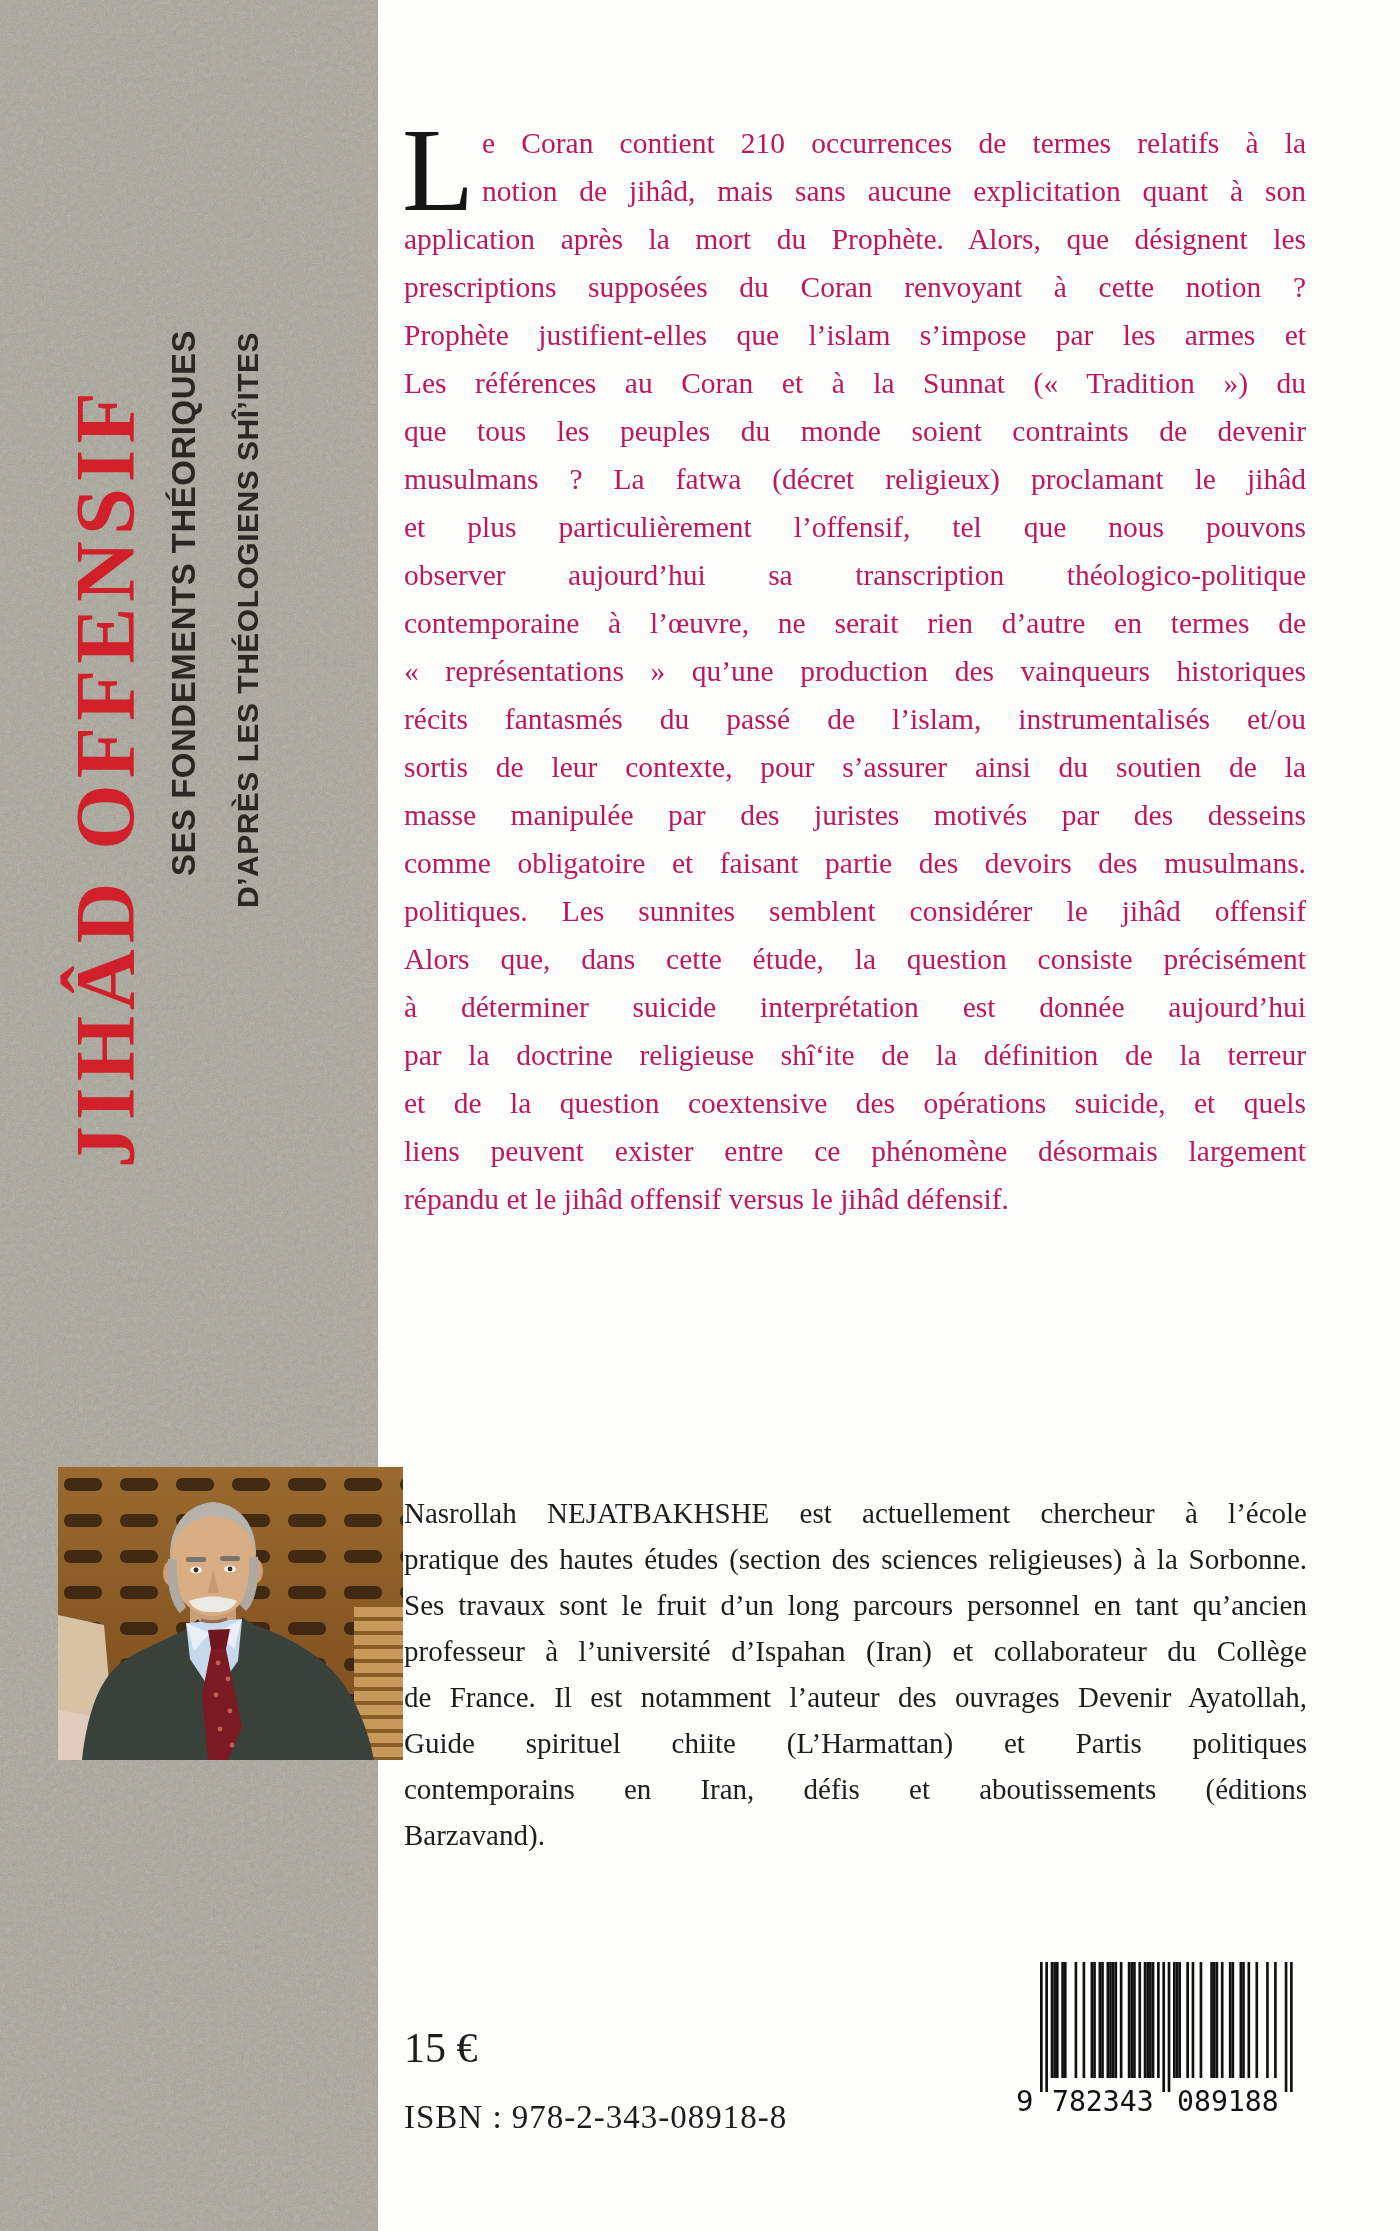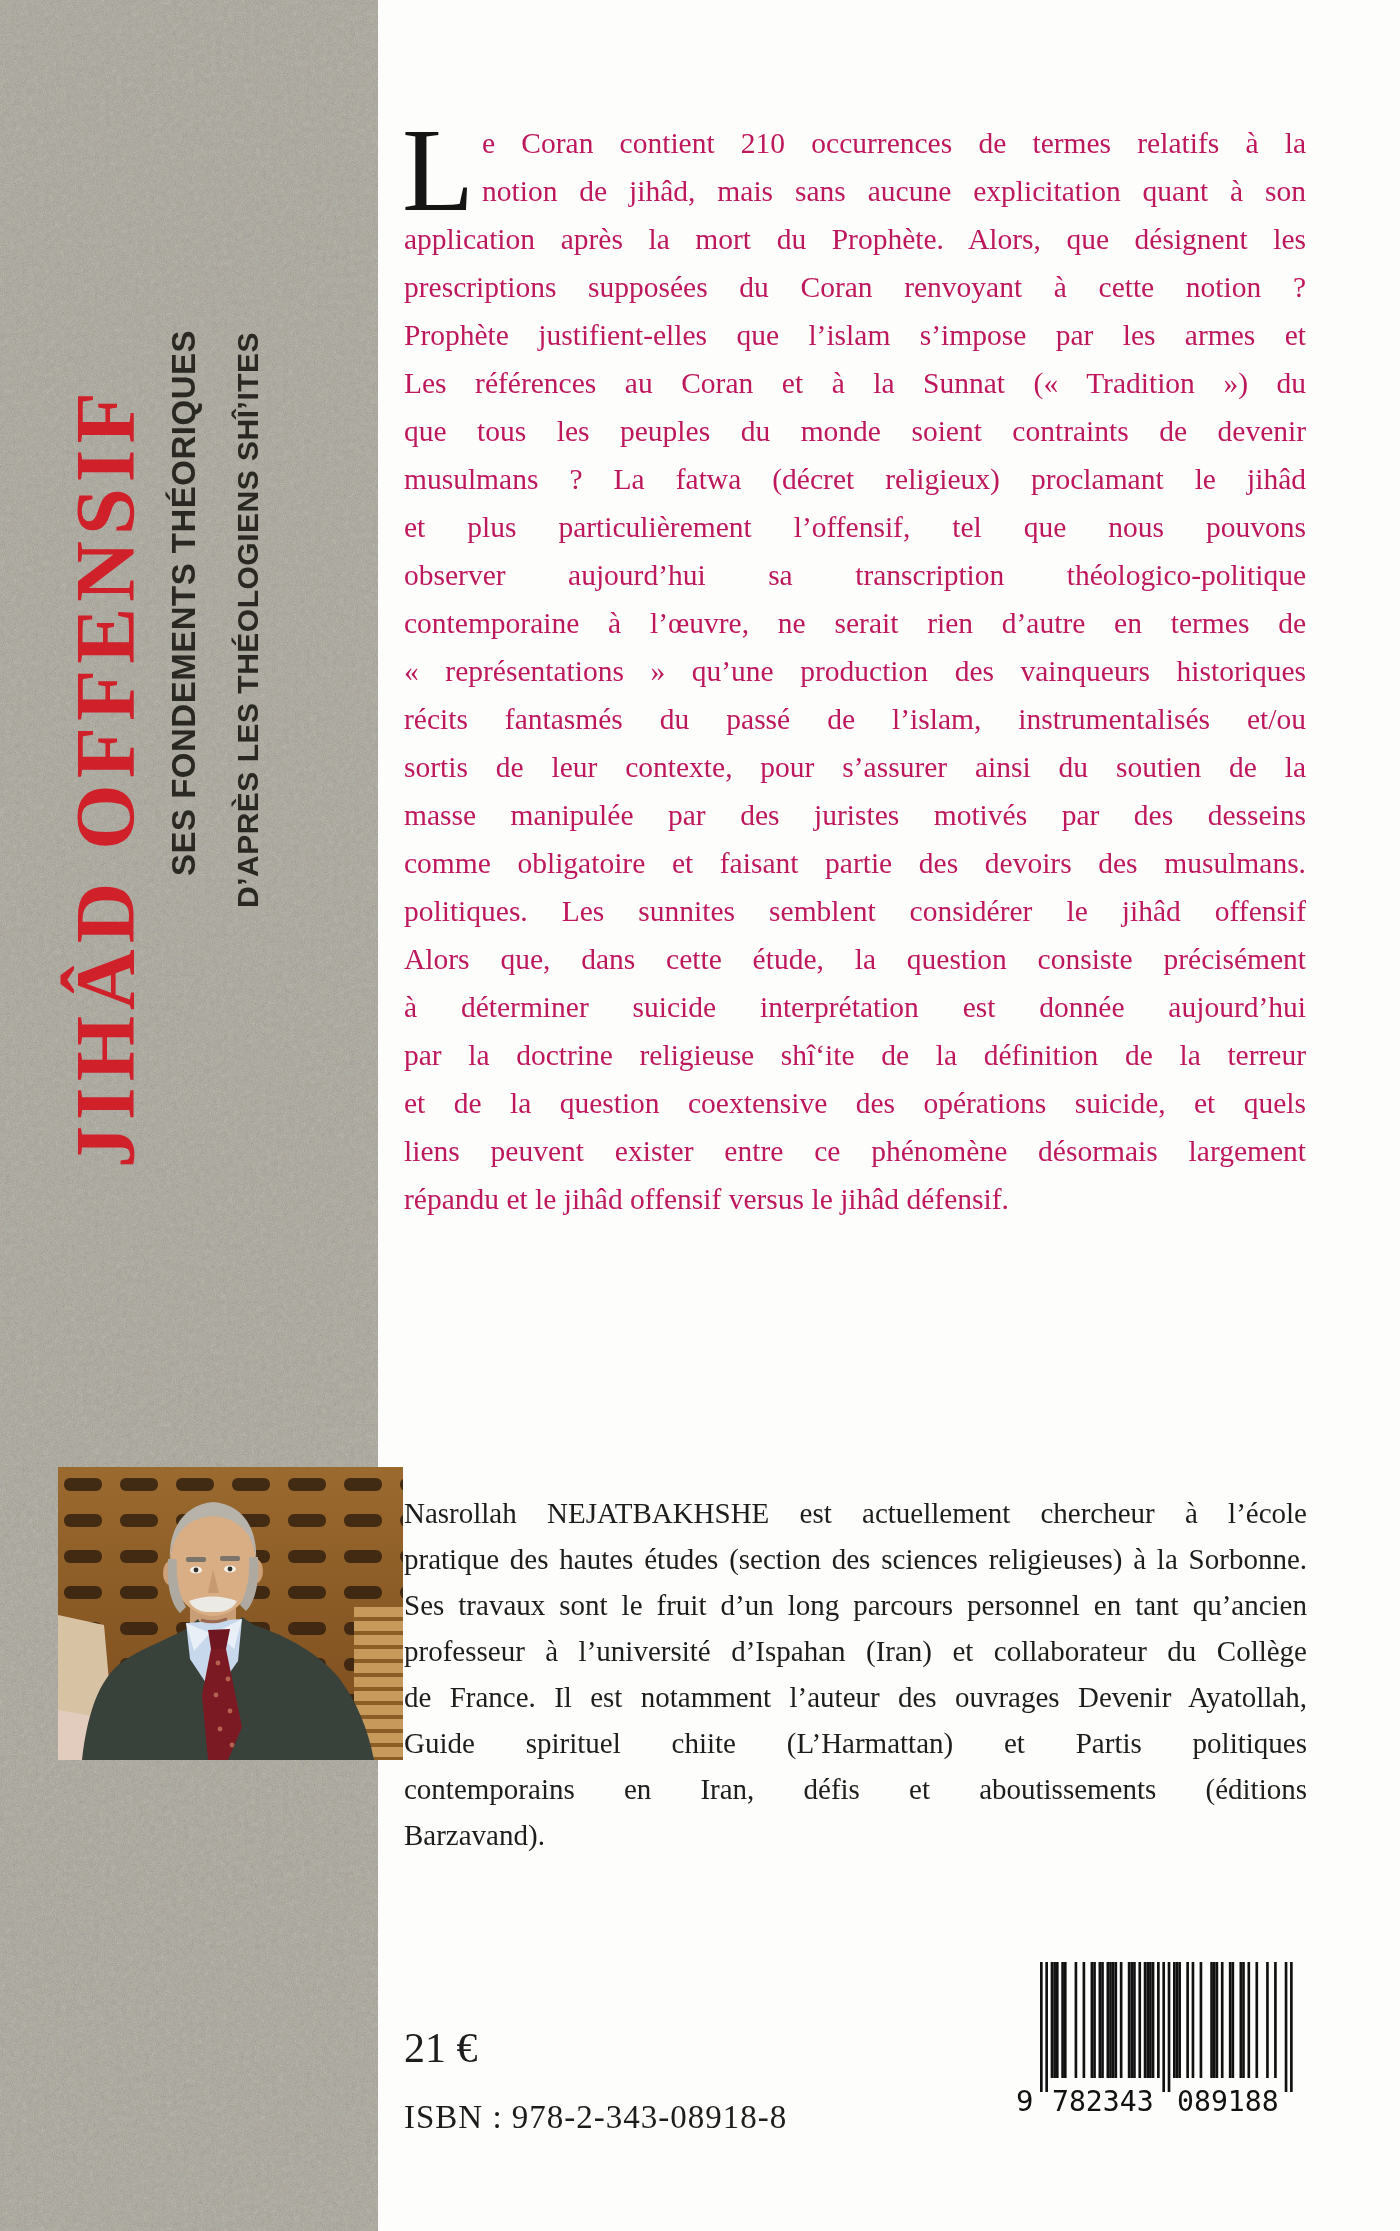--- a/index.html
+++ b/index.html
@@ -157,21 +157,21 @@
       <div class="line"><span class="seg-i">Nasrollah NEJATBAKHSHE est actuellement chercheur à l’école</span></div>
       <div class="line"><span class="seg-i">pratique des hautes études (section des sciences religieuses) à la Sorbonne.</span></div>
       <div class="line"><span class="seg-i">Ses travaux sont le fruit d’un long parcours personnel en tant qu’ancien</span></div>
       <div class="line"><span class="seg-i">professeur à l’université d’Ispahan (Iran) et collaborateur du Collège</span></div>
       <div class="line"><span class="seg-i">de France. Il est notamment l’auteur des ouvrages </span><span class="seg-r">Devenir Ayatollah,</span></div>
       <div class="line"><span class="seg-r">Guide spirituel chiite </span><span class="seg-i">(L’Harmattan) et </span><span class="seg-r">Partis politiques</span></div>
       <div class="line"><span class="seg-r">contemporains en Iran, défis et aboutissements </span><span class="seg-i">(éditions</span></div>
       <div class="line last"><span class="seg-i">Barzavand).</span></div>
     </div>
 
-  <div class="price">21 €</div>
+  <div class="price">15 €</div>
   <div class="isbn">ISBN : 978-2-343-08918-8</div>
 
   <svg class="barcode" id="barcode-svg" width="292" height="152" viewBox="0 0 292 152" aria-hidden="true">
       <rect x="26.00" y="0" width="2.66" height="130" fill="#111"></rect>
       <rect x="31.32" y="0" width="2.66" height="130" fill="#111"></rect>
       <rect x="36.64" y="0" width="2.66" height="116" fill="#111"></rect>
       <rect x="39.30" y="0" width="2.66" height="116" fill="#111"></rect>
       <rect x="41.96" y="0" width="2.66" height="116" fill="#111"></rect>
       <rect x="47.28" y="0" width="2.66" height="116" fill="#111"></rect>
       <rect x="49.94" y="0" width="2.66" height="116" fill="#111"></rect>

